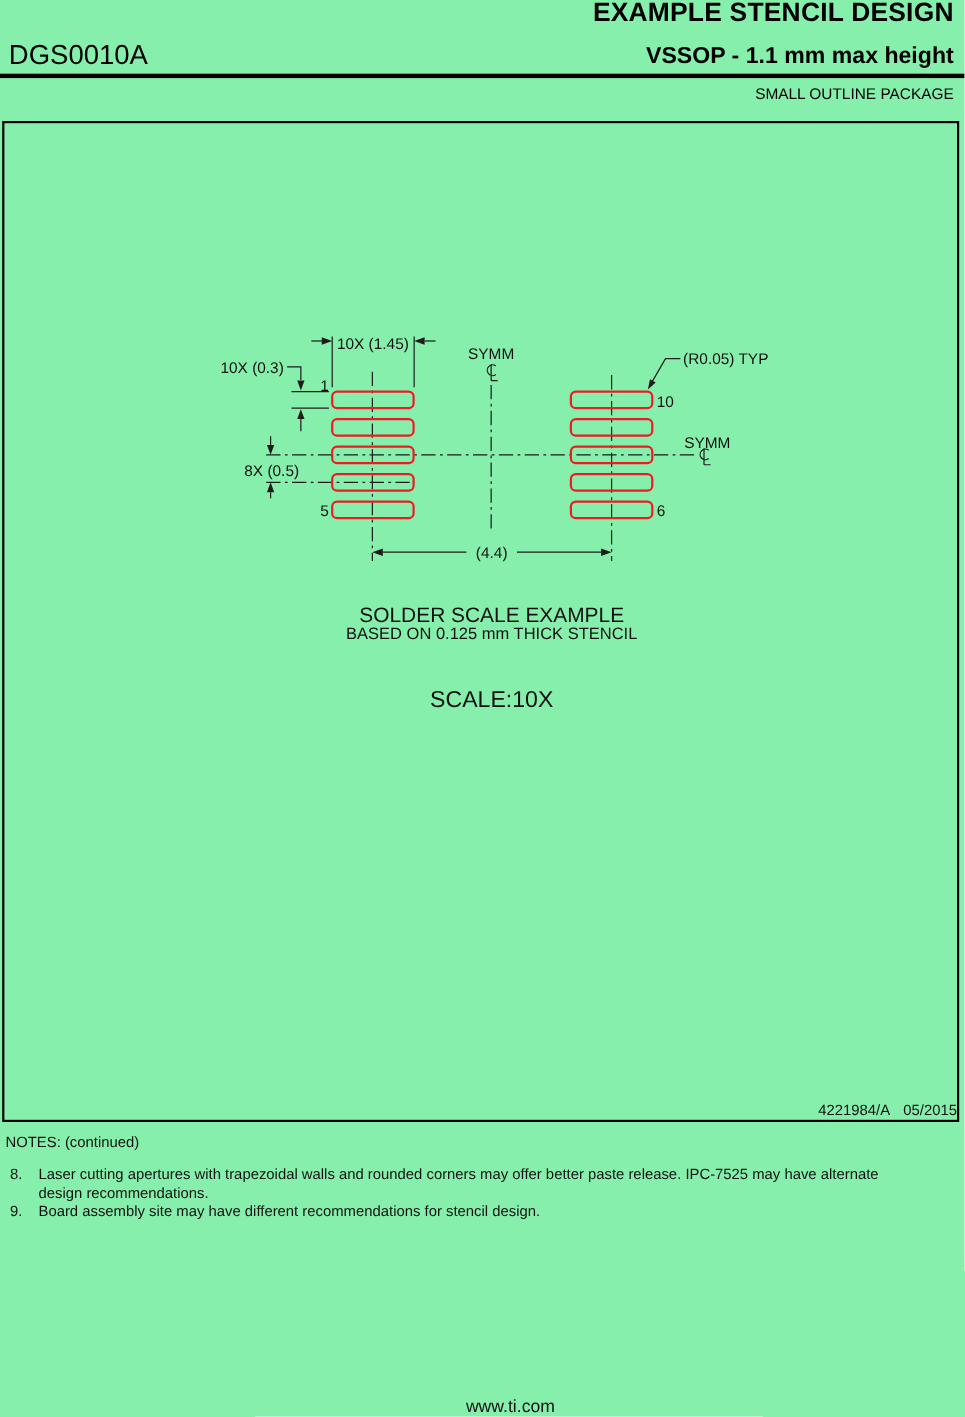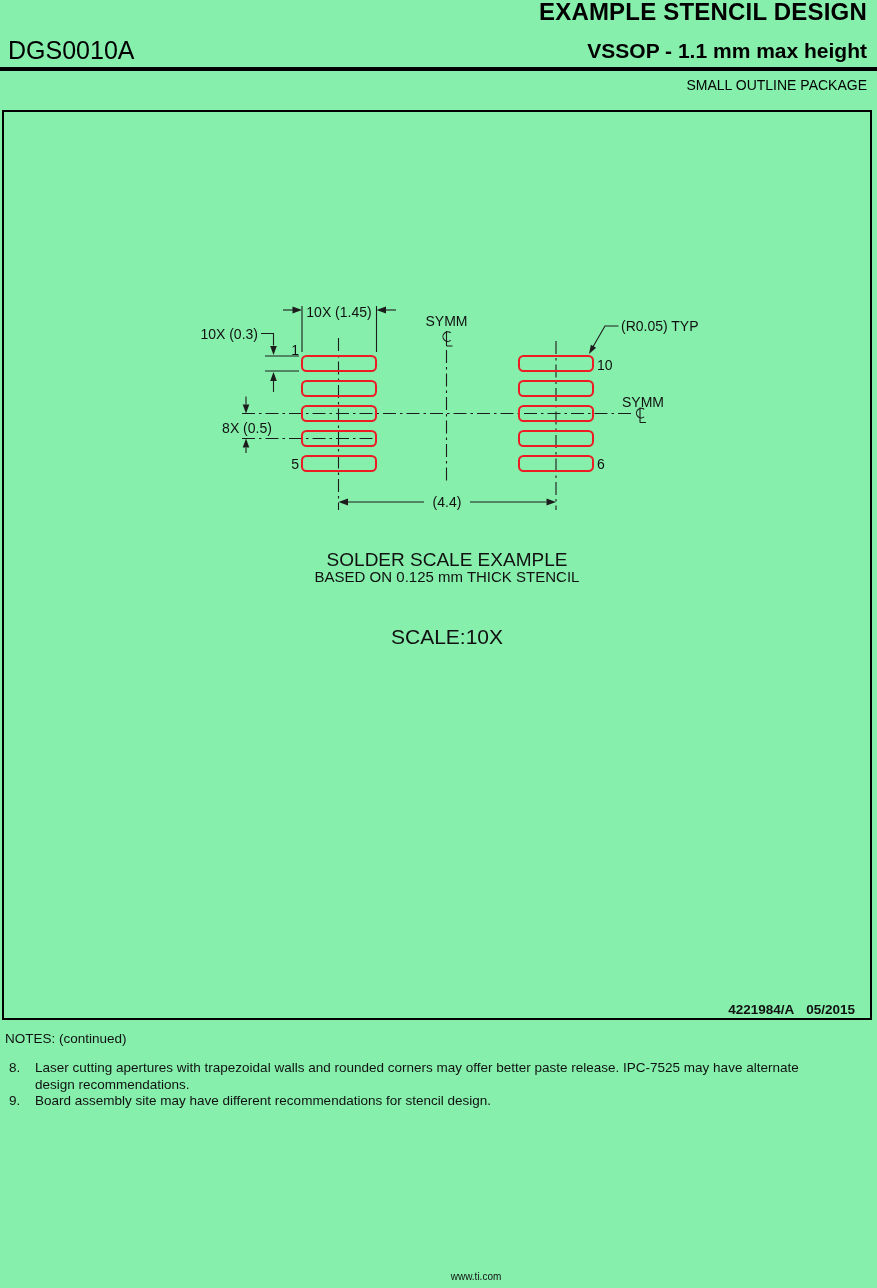--- a/index.html
+++ b/index.html
@@ -9,21 +9,21 @@
 
   
   .doc-title{position:absolute;top:-1px;right:10px;font-size:24px;font-weight:bold;line-height:1.05;letter-spacing:.2px;}
   .pkg-code{position:absolute;top:37px;left:8px;font-size:25px;font-weight:normal;line-height:1.05;}
   .pkg-desc{position:absolute;top:40px;right:10px;font-size:21px;font-weight:bold;line-height:1.05;}
   .hdr-rule{position:absolute;top:67px;left:0;width:877px;height:4px;background:#000;}
   .pkg-family{position:absolute;top:78px;right:10px;font-size:14px;line-height:1.1;}
 
   
   .frame{position:absolute;top:110px;left:2px;width:866px;height:906px;border:2px solid #000;}
-  .docnum{position:absolute;right:15px;top:890px;display:flex;gap:12px;font-size:13.5px;color:#111;font-weight:bold;}
+  .docnum{position:absolute;right:0;top:890px;display:flex;gap:12px;font-size:13.5px;color:#111;}
 
   
   .fig{position:absolute;top:0;left:0;width:877px;height:1288px;pointer-events:none;}
   .fig text{font-size:14px;fill:#111;}
   .pad{fill:none;stroke:var(--red);stroke-width:2;}
   .cl{stroke:var(--ink);stroke-width:1.1;fill:none;stroke-dasharray:13 4 2.5 4;}
   .sl{stroke:var(--ink);stroke-width:1.1;fill:none;}
   .ah{fill:var(--ink);stroke:none;}
 
   
@@ -34,21 +34,21 @@
 
   
   .notes-heading{position:absolute;left:5px;top:1031px;font-size:13.5px;color:#111;}
   .note-list{position:absolute;left:9px;top:1060px;right:10px;font-size:13.5px;line-height:16.5px;color:#111;}
   .note-row{display:flex;}
   .note-num{flex:none;width:18px;}
   .note-gap{flex:none;width:8px;}
   .note-text{max-width:806px;}
 
   
-  .footer{position:absolute;left:476px;top:1271px;transform:translateX(-50%);font-size:10px;color:#111;}
+  .footer{position:absolute;left:464px;top:1271px;transform:translateX(-50%);font-size:16px;color:#111;}
 </style>
 </head>
 <body>
 
 <div class="page">
 
   <div class="doc-title">EXAMPLE STENCIL DESIGN</div>
   <div class="pkg-code">DGS0010A</div>
   <div class="pkg-desc">VSSOP - 1.1 mm max height</div>
   <div class="hdr-rule"></div>

